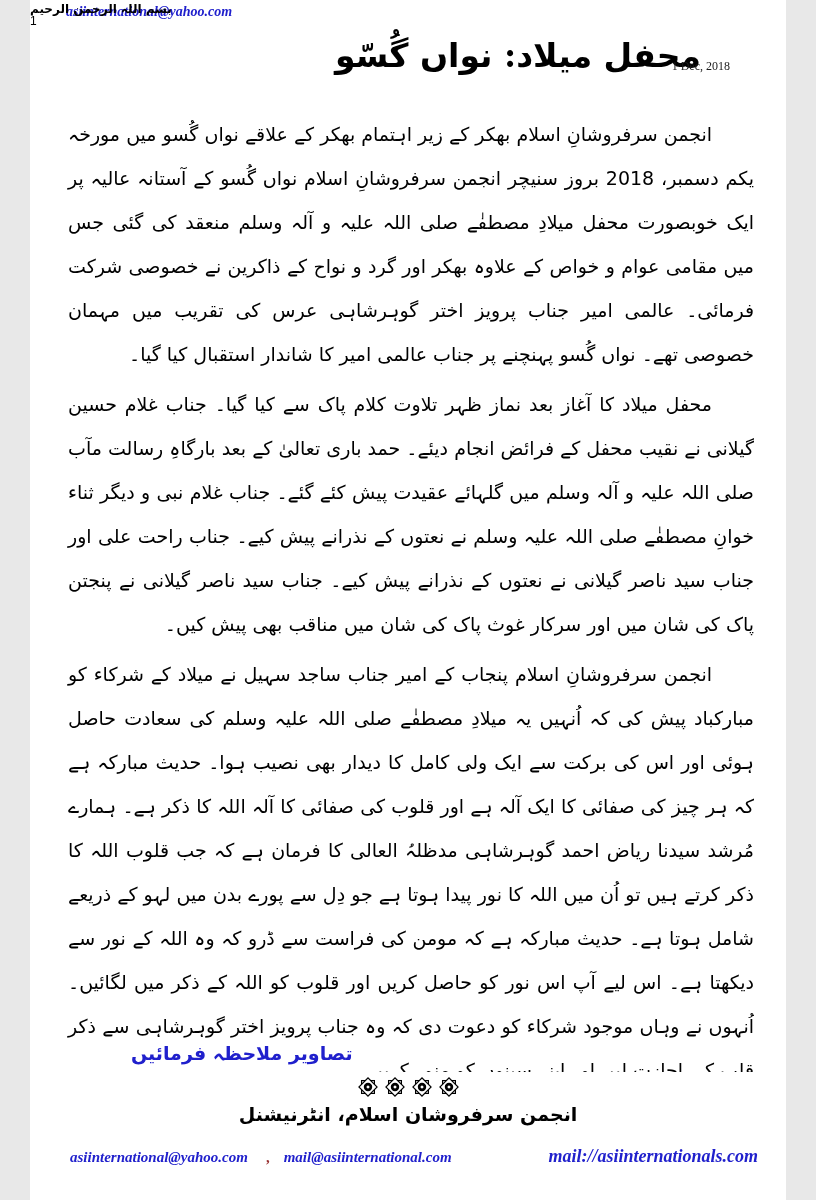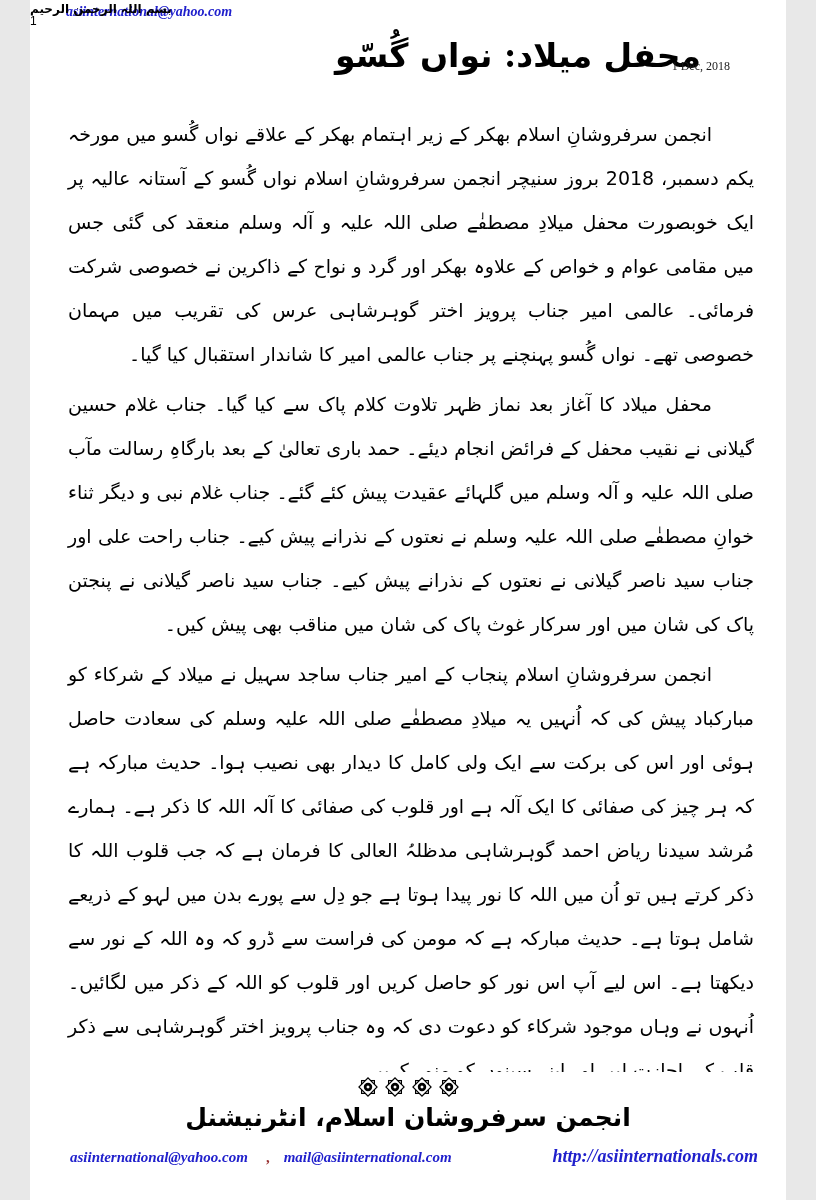--- a/index.html
+++ b/index.html
@@ -75,21 +75,21 @@
   
   .ornament-row{
     position:absolute;top:1076px;left:0;right:0;
     display:flex;justify-content:center;gap:5px;
   }
   .ornament-row svg{display:block;}
   .org-line{
     position:absolute;top:1103px;left:0;right:0;
     text-align:center;
     direction:rtl;
-    font-size:25px;font-weight:bold;
+    font-size:19px;font-weight:bold;
     font-family:"DejaVu Sans",sans-serif;
   }
   .footer-links{
     position:absolute;top:1146px;left:40px;right:28px;
     display:flex;align-items:baseline;
     font-family:"Liberation Serif",serif;
     font-style:italic;font-weight:bold;
   }
   .footer-links a{text-decoration:none;}
   .email-primary,.email-secondary{font-size:15px;color:#2020cc;}
@@ -120,20 +120,21 @@
   </div>
 
   <div class="content">
     <p>انجمن سرفروشانِ اسلام بھکر کے زیر اہتمام بھکر کے علاقے نواں گُسو میں مورخہ یکم دسمبر، 2018 بروز سنیچر انجمن سرفروشانِ اسلام نواں گُسو کے آستانہ عالیہ پر ایک خوبصورت محفل میلادِ مصطفٰے صلی اللہ علیہ و آلہ وسلم منعقد کی گئی جس میں مقامی عوام و خواص کے علاوہ بھکر اور گرد و نواح کے ذاکرین نے خصوصی شرکت فرمائی۔ عالمی امیر جناب پرویز اختر گوہرشاہی عرس کی تقریب میں مہمان خصوصی تھے۔ نواں گُسو پہنچنے پر جناب عالمی امیر کا شاندار استقبال کیا گیا۔</p>
     <p>محفل میلاد کا آغاز بعد نماز ظہر تلاوت کلام پاک سے کیا گیا۔ جناب غلام حسین گیلانی نے نقیب محفل کے فرائض انجام دیئے۔ حمد باری تعالیٰ کے بعد بارگاہِ رسالت مآب صلی اللہ علیہ و آلہ وسلم میں گلہائے عقیدت پیش کئے گئے۔ جناب غلام نبی و دیگر ثناء خوانِ مصطفٰے صلی اللہ علیہ وسلم نے نعتوں کے نذرانے پیش کیے۔ جناب راحت علی اور جناب سید ناصر گیلانی نے نعتوں کے نذرانے پیش کیے۔ جناب سید ناصر گیلانی نے پنجتن پاک کی شان میں اور سرکار غوث پاک کی شان میں مناقب بھی پیش کیں۔</p>
     <p>انجمن سرفروشانِ اسلام پنجاب کے امیر جناب ساجد سہیل نے میلاد کے شرکاء کو مبارکباد پیش کی کہ اُنہیں یہ میلادِ مصطفٰے صلی اللہ علیہ وسلم کی سعادت حاصل ہوئی اور اس کی برکت سے ایک ولی کامل کا دیدار بھی نصیب ہوا۔ حدیث مبارکہ ہے کہ ہر چیز کی صفائی کا ایک آلہ ہے اور قلوب کی صفائی کا آلہ اللہ کا ذکر ہے۔ ہمارے مُرشد سیدنا ریاض احمد گوہرشاہی مدظلہُ العالی کا فرمان ہے کہ جب قلوب اللہ کا ذکر کرتے ہیں تو اُن میں اللہ کا نور پیدا ہوتا ہے جو دِل سے پورے بدن میں لہو کے ذریعے شامل ہوتا ہے۔ حدیث مبارکہ ہے کہ مومن کی فراست سے ڈرو کہ وہ اللہ کے نور سے دیکھتا ہے۔ اس لیے آپ اس نور کو حاصل کریں اور قلوب کو اللہ کے ذکر میں لگائیں۔ اُنہوں نے وہاں موجود شرکاء کو دعوت دی کہ وہ جناب پرویز اختر گوہرشاہی سے ذکر قلب کی اجازت لیں اور اپنے سینوں کو منور کریں۔</p>
     <p>عالمی امیر جناب پرویز اختر گوہرشاہی نے وہاں پر موجود لوگوں کو اجتماعی طور پر ذکر قلب کی اجازت عطا فرمائی اور حلقہ ذکر ترتیب دیا۔ جناب سید ناصر گیلانی نے سلام پڑھا۔ جناب حاجی عبدالحفیظ صاحب نے دعائے خیر فرمائی۔ شام تقریباً پونے پانچ بجے میلاد مبارک کی تقریب اختتام پذیر ہوئی اور لنگر تقسیم کیا گیا۔</p>
 
   </div>
 
+  <div class="photos-note">تصاویر ملاحظہ فرمائیں</div>
 
   <div class="ornament-row">
     <svg width="22" height="22" viewBox="0 0 24 24">
       <rect x="5" y="5" width="14" height="14" fill="#fff" stroke="#000" stroke-width="1.3"></rect>
       <rect x="5" y="5" width="14" height="14" fill="#fff" stroke="#000" stroke-width="1.3" transform="rotate(45 12 12)"></rect>
       <circle cx="12" cy="12" r="4.6" fill="#000"></circle>
       <rect x="10.6" y="10.6" width="2.8" height="2.8" fill="#fff" transform="rotate(45 12 12)"></rect>
     </svg>
     <svg width="22" height="22" viewBox="0 0 24 24">
       <rect x="5" y="5" width="14" height="14" fill="#fff" stroke="#000" stroke-width="1.3"></rect>
@@ -154,16 +155,16 @@
       <rect x="10.6" y="10.6" width="2.8" height="2.8" fill="#fff" transform="rotate(45 12 12)"></rect>
     </svg>
   </div>
 
   <div class="org-line">انجمن سرفروشان اسلام، انٹرنیشنل</div>
 
   <div class="footer-links">
     <a href="#" class="email-primary">asiinternational@yahoo.com</a>
     <span class="link-separator">,</span>
     <a href="#" class="email-secondary">mail@asiinternational.com</a>
-    <a href="#" class="website">http://asiinternationals.com</a>
+    <a href="#" class="website">mail://asiinternationals.com</a>
   </div>
 
 </div>
 
 </body></html>

